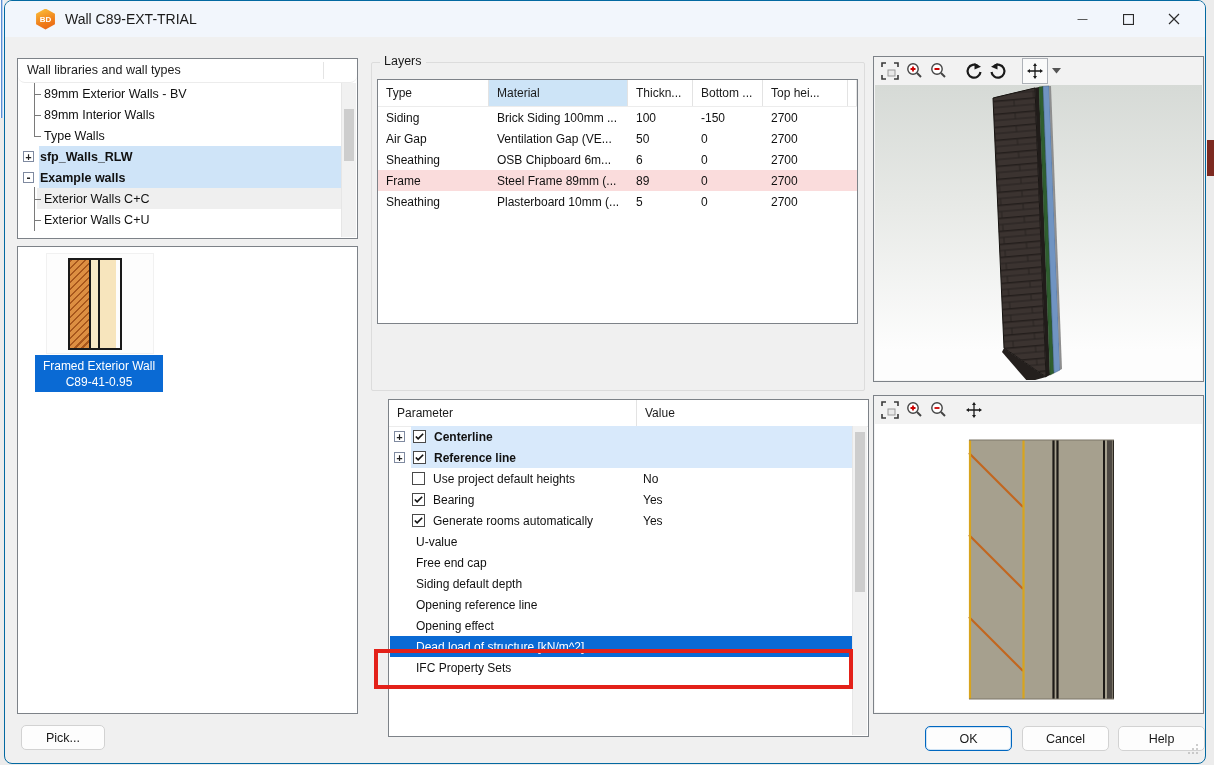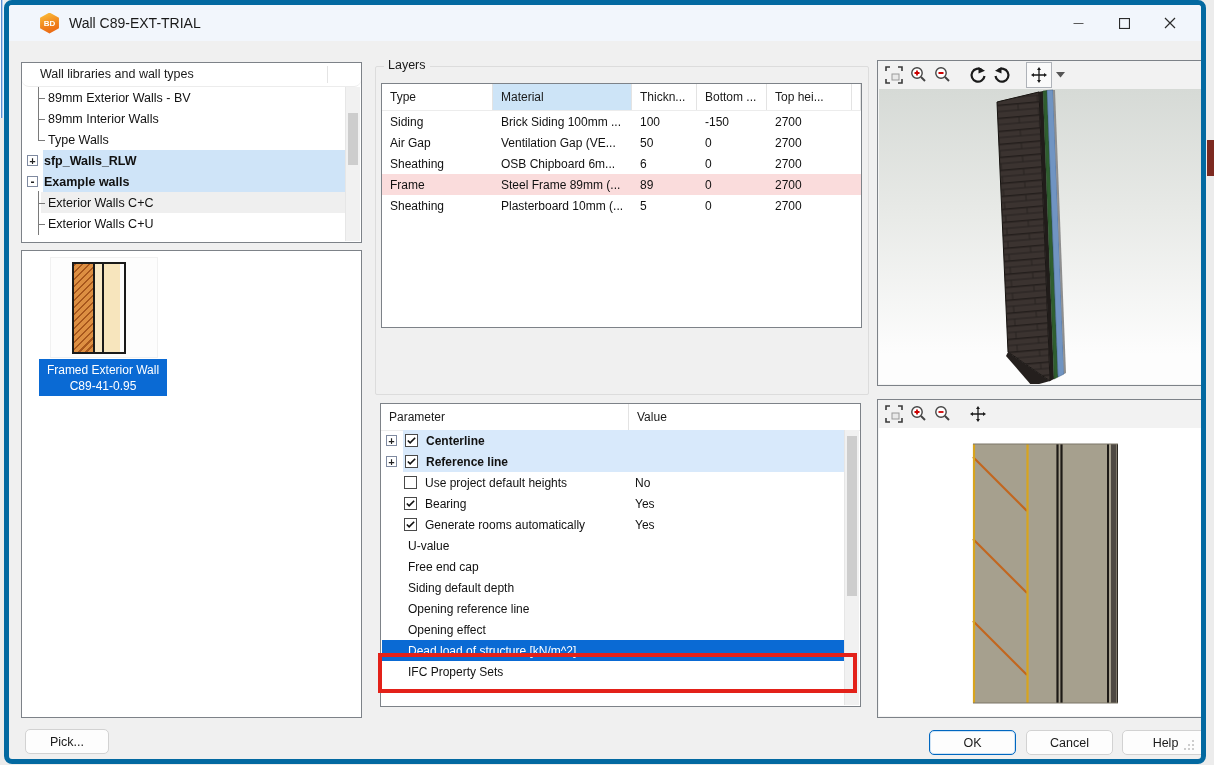--- a/index.html
+++ b/index.html
@@ -8,42 +8,42 @@
     background:#ececec;
     font-family:"Liberation Sans","DejaVu Sans",sans-serif;
     -webkit-font-smoothing:antialiased;
   }
   
   #edge-left{position:absolute;left:0;top:0;width:4px;height:118px;
     background:repeating-linear-gradient(90deg,#f8fafd 0 1px,#5b8fd4 1px 2px,#b8cfee 2px 3px,#eef4fb 3px 4px);}
   #edge-right-red{position:absolute;right:0;top:140px;width:7px;height:36px;background:#7d2a21;}
 
   #dialog{position:absolute;left:4px;top:0;width:1202px;height:764px;
-    background:#f0f0f0;border:5px solid #0369a1;border-radius:8px;overflow:hidden;
+    background:#f0f0f0;border:1px solid #0369a1;border-radius:8px;overflow:hidden;
     box-sizing:border-box;}
 
   
   #titlebar{position:absolute;left:0;top:0;right:0;height:36px;background:#f2f6fc;display:flex;align-items:center;}
   #app-icon{width:21px;height:21px;margin-left:30px;flex:0 0 21px;
     background:linear-gradient(160deg,#f9b233 15%,#ef7d1a 60%,#e95f13);
     clip-path:polygon(50% 0,95% 25%,95% 75%,50% 100%,5% 75%,5% 25%);
     color:#fff;font-size:8px;font-weight:bold;display:flex;align-items:center;justify-content:center;}
   #title-text{margin-left:9px;font-size:14px;color:#1a1a1a;}
   #win-controls{position:absolute;right:8px;top:0;height:36px;display:flex;}
   .win-btn{width:46px;height:36px;display:flex;align-items:center;justify-content:center;}
   .win-btn svg{display:block;}
 
   
   .sunken{background:#fff;border:1px solid #7d8288;box-sizing:border-box;}
   .vscroll{position:absolute;top:1px;bottom:1px;right:1px;width:14px;background:#f1f1f1;border-left:1px solid #e6e6e6;}
   .vthumb{position:absolute;left:2px;width:10px;background:#cdcdcd;}
 
   
   #tree-panel{position:absolute;left:12px;top:57px;width:341px;height:181px;}
-  #tree-header{height:23px;line-height:23px;padding-left:18px;font-size:12.5px;color:#1a1a1a;
+  #tree-header{height:23px;line-height:23px;padding-left:9px;font-size:12.5px;color:#1a1a1a;
     border-bottom:1px solid #ececec;position:relative;border-radius:7px;}
   #tree-header::after{content:'';position:absolute;right:33px;top:3px;bottom:3px;border-right:1px solid #e4e4e4;}
   #tree-list{position:absolute;left:1px;right:15px;top:24px;bottom:1px;overflow:hidden;}
   .tree-row{height:21px;display:flex;align-items:center;font-size:12.5px;color:#111;}
   .tree-row.hl-blue{background:linear-gradient(90deg,transparent 0 20px,#cfe4f8 20px);}
   .tree-row.hl-gray{background:linear-gradient(90deg,transparent 0 18px,#efefef 18px);}
   .conn{position:relative;flex:0 0 19px;height:100%;margin-left:6px;}
   .conn::before{content:'';position:absolute;left:9px;top:-1px;bottom:-1px;border-left:1px solid #7a7a7a;}
   .conn.last::before{bottom:50%;}
   .conn::after{content:'';position:absolute;left:9px;right:3px;top:50%;border-top:1px solid #7a7a7a;}
@@ -70,21 +70,21 @@
   .lt-head,.lt-row{display:grid;grid-template-columns:111px 139px 65px 70px 85px 1fr;}
   .lt-head{height:26px;border-bottom:1px solid #ececec;}
   .lt-head .hcell{display:flex;align-items:center;padding-left:8px;font-size:12px;color:#1a1a1a;
     border-right:1px solid #e3e3e3;box-sizing:border-box;}
   .lt-head .hcell.sorted{background:#cde4f7;}
   .lt-row{height:21px;font-size:12px;color:#111;}
   .lt-row span{display:flex;align-items:center;padding-left:8px;white-space:nowrap;overflow:hidden;}
   .lt-row.pink{background:#fadcdc;}
 
   
-  #param-table{position:absolute;left:371px;top:398px;width:481px;height:304px;}
+  #param-table{position:absolute;left:383px;top:398px;width:481px;height:338px;}
   #param-head{height:26px;display:flex;border-bottom:1px solid #ececec;position:relative;}
   #param-head .ph1{padding-left:8px;width:239px;display:flex;align-items:center;font-size:12px;color:#1a1a1a;}
   #param-head .ph2{padding-left:8px;display:flex;align-items:center;font-size:12px;color:#1a1a1a;border-left:1px solid #e3e3e3;}
   #param-list{position:absolute;left:1px;right:15px;top:26px;bottom:1px;overflow:hidden;}
   .param-row{height:21px;display:flex;align-items:center;font-size:12px;color:#111;position:relative;}
   .param-row.group{background:linear-gradient(90deg,transparent 0 21px,#d8e9fb 21px);font-weight:bold;}
   .param-row.selected{background:#0a6ad4;color:#fff;}
   .p-expander{flex:0 0 11px;width:11px;height:11px;border:1px solid #7f8aa0;background:#fff;
     font:bold 10px/9px "DejaVu Sans Mono",monospace;text-align:center;color:#222;margin:0 8px 0 4px;box-sizing:border-box;}
   .p-check{flex:0 0 13px;width:13px;height:13px;border:1px solid #494949;background:#fff;box-sizing:border-box;

